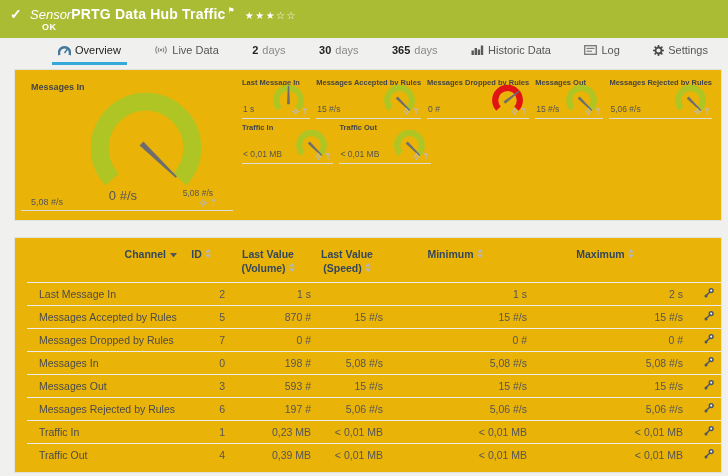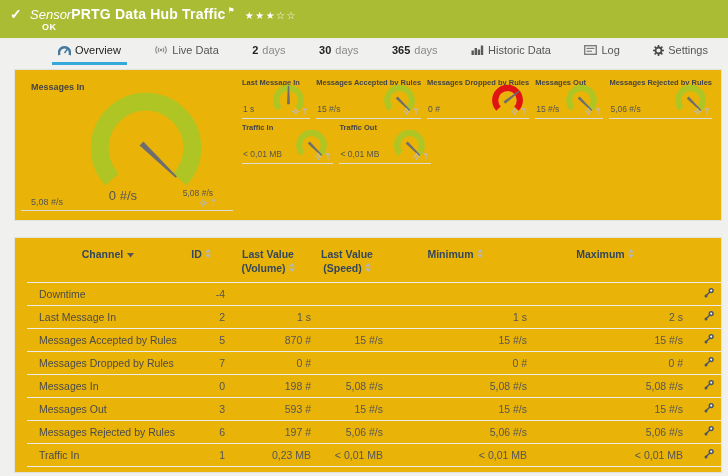--- a/index.html
+++ b/index.html
@@ -43,21 +43,21 @@
   .tile{position:relative;height:43px;border-bottom:1px solid #dcdcda;margin:0 3px 2px;padding-top:2px;box-sizing:border-box;}
   .trow1 .tile{flex:1 1 0;}
   .trow2 .tile{width:19.2%;}
   .tile .gtitle{font-size:7.5px;font-weight:bold;color:#454545;white-space:nowrap;}
   .tile svg.smallgauge{position:absolute;right:5px;top:8px;}
   .tile .gvalue{position:absolute;left:1px;bottom:4px;font-size:8.5px;color:#555;}
   .tile .gicons{position:absolute;right:2px;bottom:3px;display:flex;gap:3px;}
   
   table{width:100%;border-collapse:collapse;table-layout:fixed;}
   th{color:#33475b;font-size:10.5px;font-weight:bold;line-height:1.3;padding:10px 0 7px;vertical-align:top;}
-  th.lft{text-align:center;padding-left:12px;}
+  th.lft{text-align:right;padding-left:12px;}
   th.num{text-align:center;}
   td{font-size:10.5px;color:#4b4b4b;border-top:1px solid #ececec;padding:4px 0;height:13px;}
   td.lft{text-align:left;padding-left:12px;}
   td.num{text-align:right;color:#555;}
   td.gearcell{text-align:right;padding-right:14px;}
   .sorticon{display:inline-block;margin-left:3px;}
   .careticon{display:inline-block;margin-left:4px;}
 </style>
 </head>
 <body>
@@ -395,36 +395,20 @@
         <th class="num">
           <span>Maximum</span><span class="sorticon"><svg width="6" height="9" viewBox="0 0 6 9">
                 <path d="M3 0 L6 3.5 L0 3.5 Z" fill="#b3b8bf"></path>
                 <path d="M0 5.5 L6 5.5 L3 9 Z" fill="#b3b8bf"></path>
               </svg></span>
         </th>
         <th></th>
       </tr>
     </thead>
     <tbody>
-  <tr>
-    <td class="lft">Downtime</td>
-    <td class="num">-4</td>
-    <td class="num"></td>
-    <td class="num"></td>
-    <td class="num"></td>
-    <td class="num"></td>
-    <td class="gearcell">
-      <svg width="12" height="12" viewBox="0 0 12 12">
-        <line x1="3.2" y1="8.6" x2="7.4" y2="4.4" stroke="#4a5568" stroke-width="1.4"></line>
-        <circle cx="3" cy="8.9" r="1.5" fill="#4a5568"></circle>
-        <circle cx="8.2" cy="3.6" r="2.6" fill="#4a5568"></circle>
-        <circle cx="8.2" cy="3.6" r="1.05" fill="#ffffff"></circle>
-      </svg>
-    </td>
-  </tr>
 
   <tr>
     <td class="lft">Last Message In</td>
     <td class="num">2</td>
     <td class="num">1 s</td>
     <td class="num"></td>
     <td class="num">1 s</td>
     <td class="num">2 s</td>
     <td class="gearcell">
       <svg width="12" height="12" viewBox="0 0 12 12">

